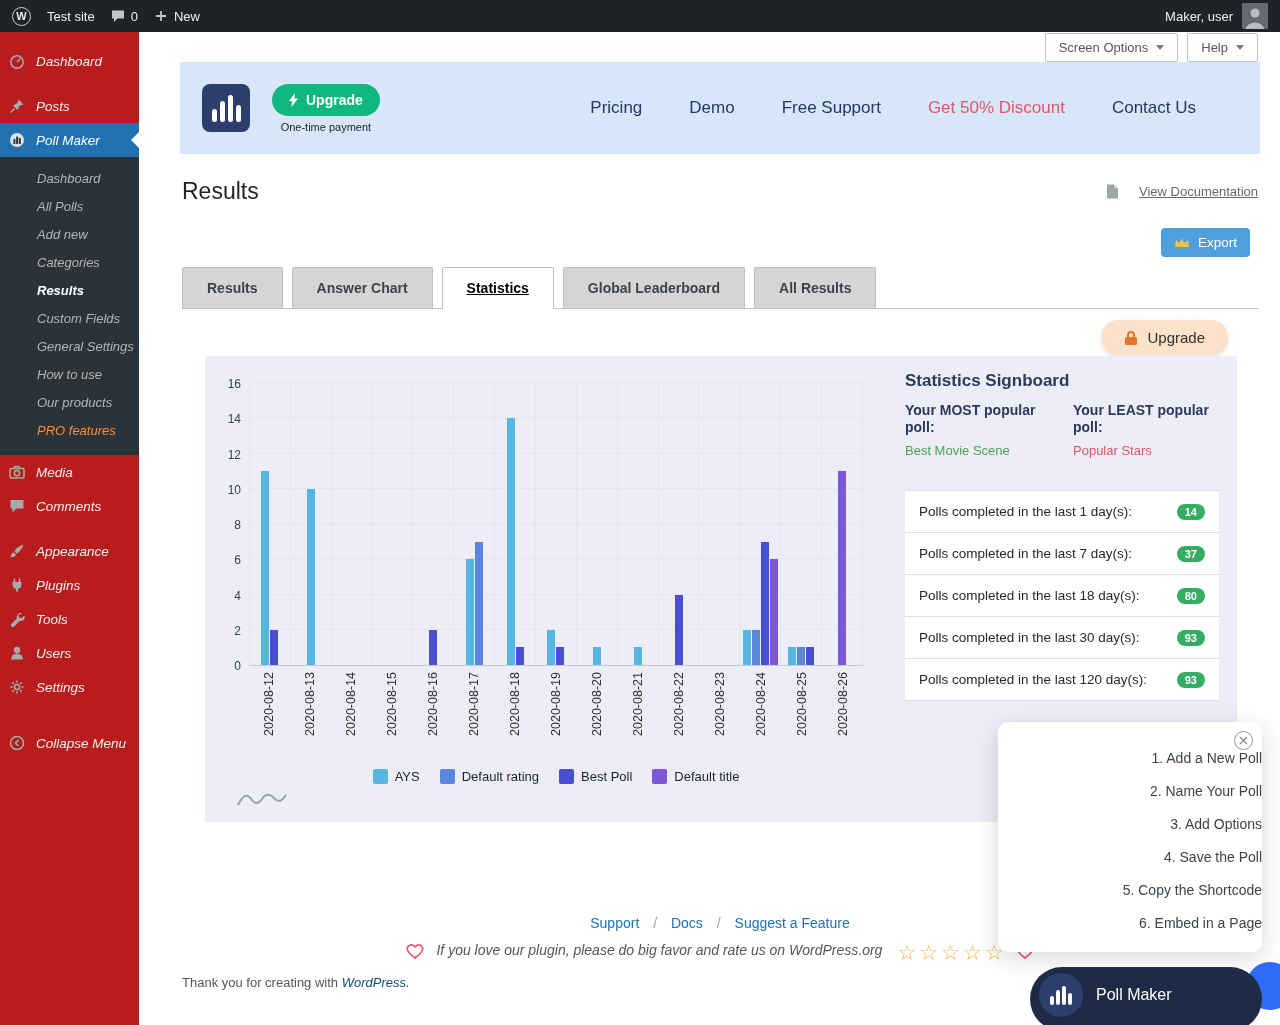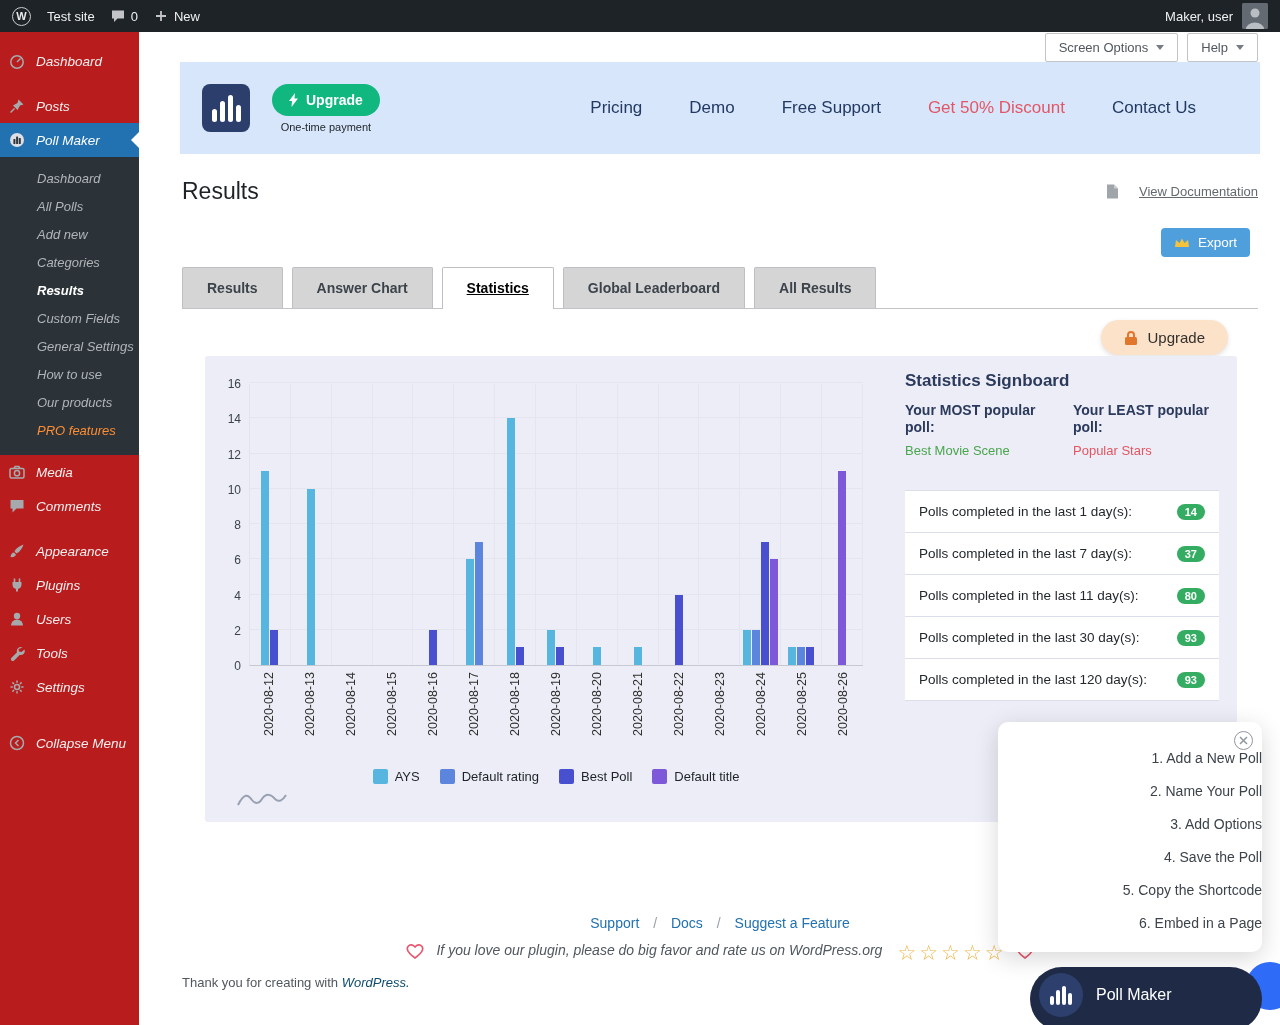--- a/index.html
+++ b/index.html
@@ -248,33 +248,33 @@
         <svg width="16" height="16" viewBox="0 0 16 16">
           <path d="M5.5 1.5 v3.5 M10.5 1.5 v3.5" stroke="currentColor" stroke-width="1.6" fill="none"></path>
           <path d="M3.5 5 h9 v2.5 a4.5 4.5 0 0 1 -3.5 4.4 V14.5 h-2 V11.9 A4.5 4.5 0 0 1 3.5 7.5 Z" fill="currentColor"></path>
         </svg>
       </span>
     <span>Plugins</span>
   </div>
   <div class="menu-item">
     <span class="mi">
         <svg width="16" height="16" viewBox="0 0 16 16">
+          <path d="M13.5 2.5 a4 4 0 0 0 -5.5 4.8 L2.5 12.8 a1.8 1.8 0 0 0 2.6 2.6 L10.6 9.9 a4 4 0 0 0 4.8 -5.5 L12.5 7 L10 6.5 L9.5 4 Z" fill="currentColor"></path>
+        </svg>
+      </span>
+    <span>Tools</span>
+  </div>
+  <div class="menu-item">
+    <span class="mi">
+        <svg width="16" height="16" viewBox="0 0 16 16">
           <circle cx="8" cy="5" r="3.2" fill="currentColor"></circle>
           <path d="M2 14.5 a6 6 0 0 1 12 0 Z" fill="currentColor"></path>
         </svg>
       </span>
     <span>Users</span>
-  </div>
-  <div class="menu-item">
-    <span class="mi">
-        <svg width="16" height="16" viewBox="0 0 16 16">
-          <path d="M13.5 2.5 a4 4 0 0 0 -5.5 4.8 L2.5 12.8 a1.8 1.8 0 0 0 2.6 2.6 L10.6 9.9 a4 4 0 0 0 4.8 -5.5 L12.5 7 L10 6.5 L9.5 4 Z" fill="currentColor"></path>
-        </svg>
-      </span>
-    <span>Tools</span>
   </div>
   <div class="menu-item">
     <span class="mi">
         <svg width="16" height="16" viewBox="0 0 16 16">
           <circle cx="8" cy="8" r="2.5" fill="none" stroke="currentColor" stroke-width="1.5"></circle>
           <path d="M8 1.5 v2.3 M8 12.2 v2.3 M1.5 8 h2.3 M12.2 8 h2.3 M3.4 3.4 l1.6 1.6 M11 11 l1.6 1.6 M12.6 3.4 L11 5 M5 11 l-1.6 1.6" stroke="currentColor" stroke-width="1.5" fill="none"></path>
         </svg>
       </span>
     <span>Settings</span>
   </div>
@@ -527,21 +527,21 @@
       <div class="sb-table">
           <div class="sb-row">
             <span class="sb-label">Polls completed in the last 1 day(s):</span>
             <span class="sb-badge">14</span>
           </div>
           <div class="sb-row">
             <span class="sb-label">Polls completed in the last 7 day(s):</span>
             <span class="sb-badge">37</span>
           </div>
           <div class="sb-row">
-            <span class="sb-label">Polls completed in the last 11 day(s):</span>
+            <span class="sb-label">Polls completed in the last 18 day(s):</span>
             <span class="sb-badge">80</span>
           </div>
           <div class="sb-row">
             <span class="sb-label">Polls completed in the last 30 day(s):</span>
             <span class="sb-badge">93</span>
           </div>
           <div class="sb-row">
             <span class="sb-label">Polls completed in the last 120 day(s):</span>
             <span class="sb-badge">93</span>
           </div>

